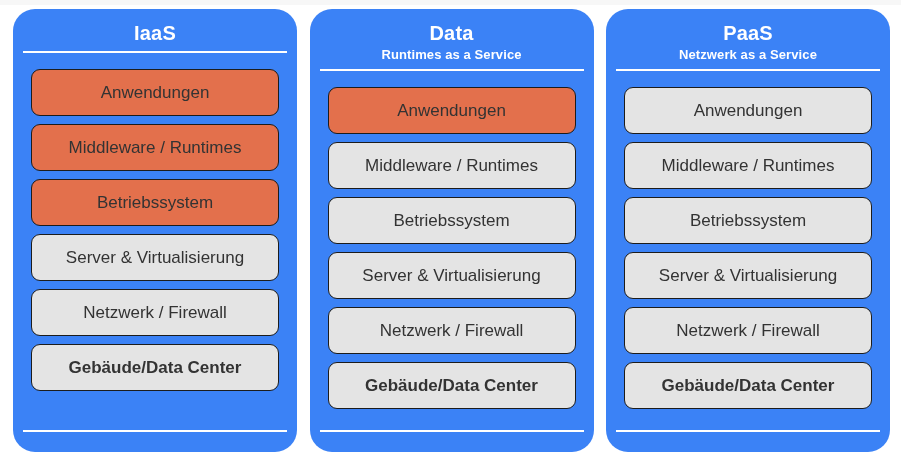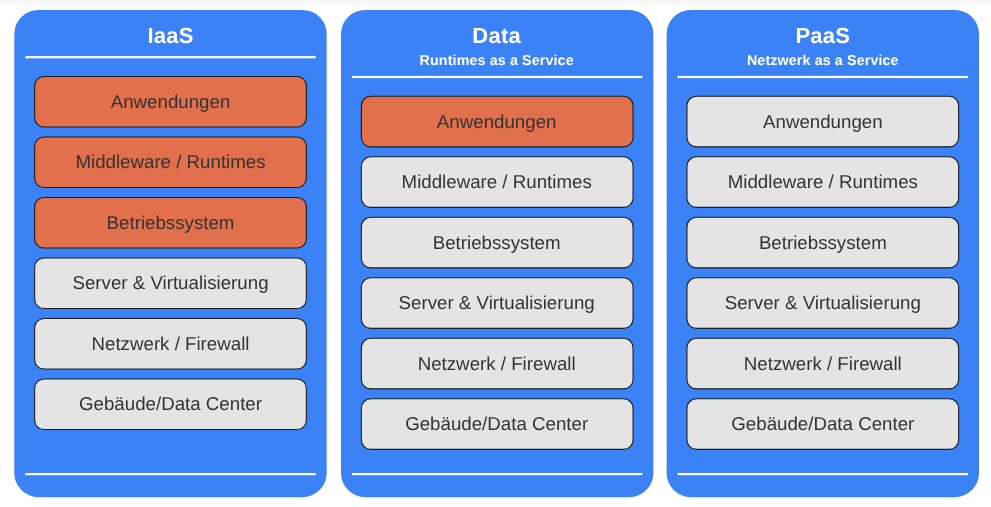--- a/index.html
+++ b/index.html
@@ -88,20 +88,21 @@
     justify-content: center;
     font-size: 17px;
     color: #333333;
     line-height: 20px;
     margin-bottom: 8px;
     text-align: center;
     white-space: nowrap;
   }
   .layer:last-child {
     margin-bottom: 0;
+    font-weight: bold;
   }
   .layer.grey {
     background: #e4e4e4;
   }
   .layer.orange {
     background: #e3704c;
   }
   .card-footer {
     padding: 13px 0 0 0;
   }

